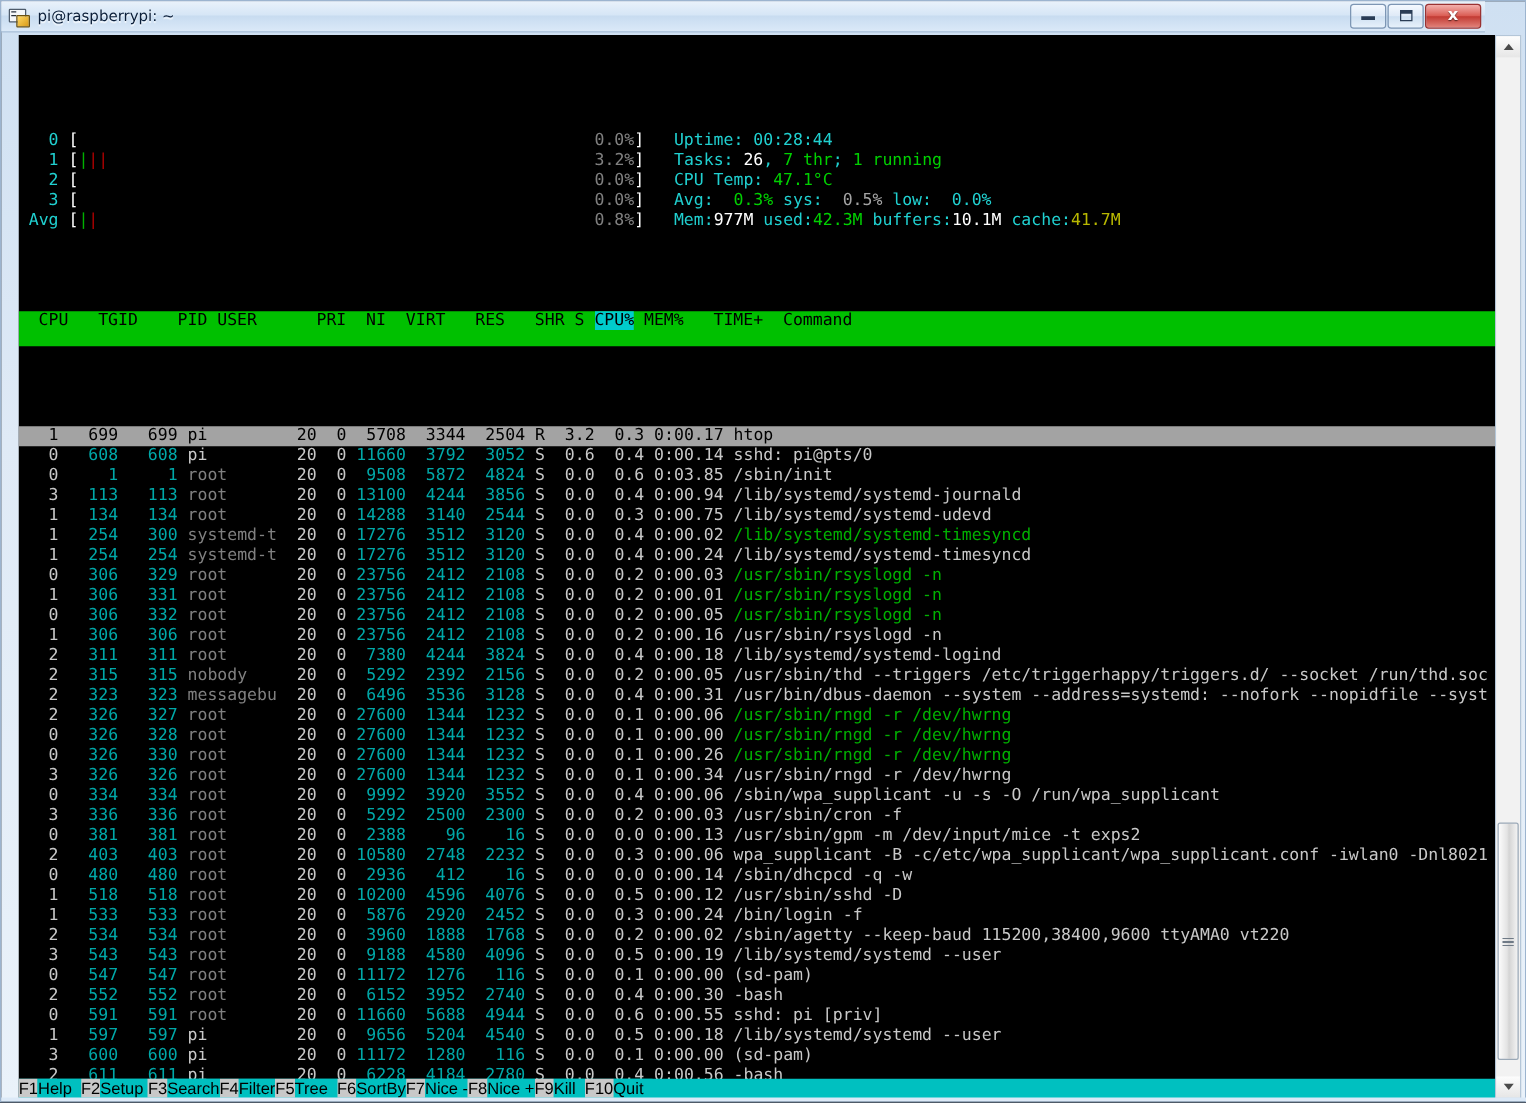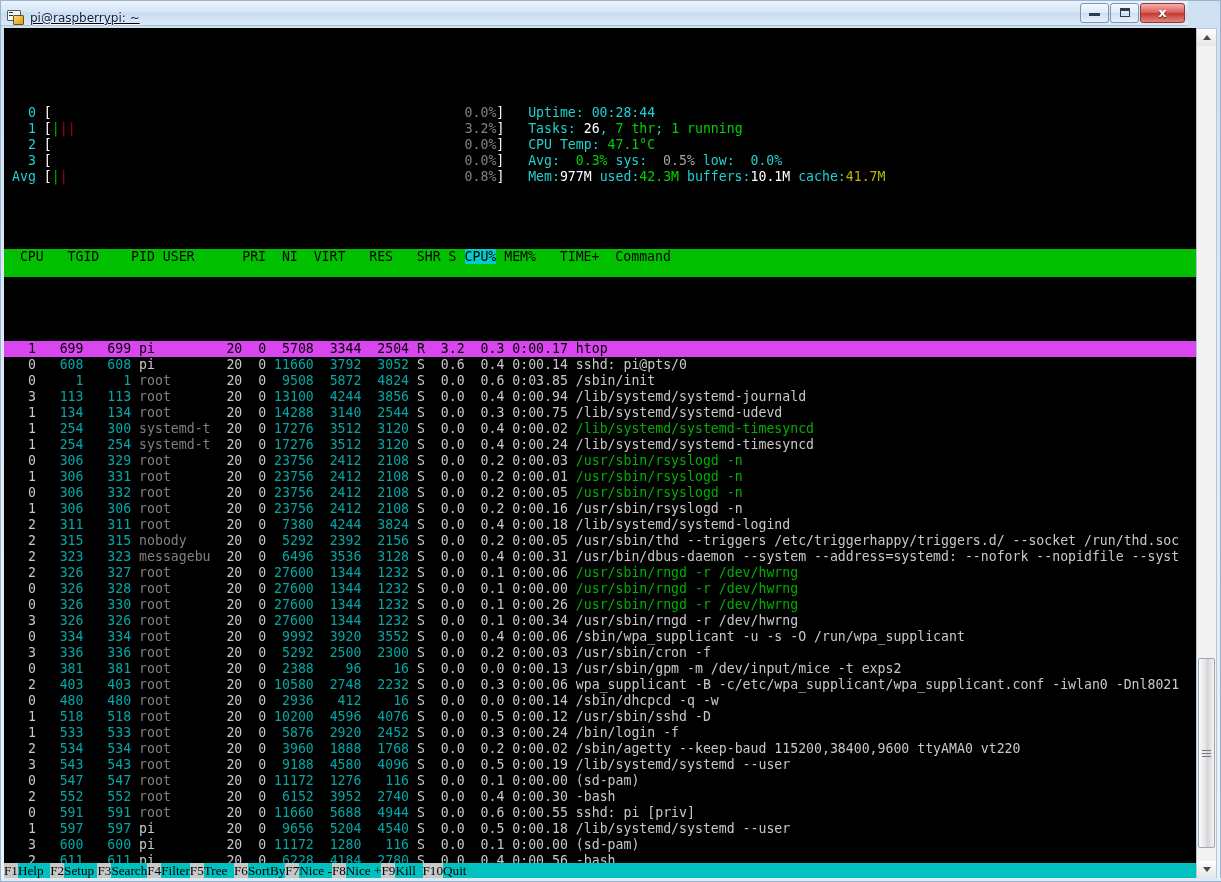--- a/index.html
+++ b/index.html
@@ -24,24 +24,23 @@
     border: 1px solid #9cb4cf;
     box-sizing: border-box;
   }
   .titlebar {
     position: absolute;
     left: 0; top: 0;
     width: 1187px;
     height: 25px;
     background: linear-gradient(to bottom, #e9f2fb 0%, #d6e6f6 45%, #c8dcf0 50%, #dbe9f8 100%);
     display: flex;
-    align-items: flex-end;
+    align-items: center;
     box-sizing: border-box;
     border-bottom: 1px solid #a9c0d8;
-    text-decoration: underline;
   }
   .title-icon {
     width: 18px; height: 18px;
     margin-left: 5px; margin-right: 6px;
     position: relative;
     flex: 0 0 auto;
   }
   .title-icon .scr {
     position: absolute;
     left: 1px; top: 3px;
@@ -113,21 +112,21 @@
     font-size: 13px;
     font-weight: bold;
     color: #fff;
     text-shadow: 0 1px 1px rgba(0,0,0,0.6);
     line-height: 1;
   }
 
   
   .terminal {
     position: absolute;
-    left: 3px; top: 27px;
+    left: 14px; top: 27px;
     width: 1193px;
     height: 851px;
     background: #000;
     overflow: hidden;
     font-family: "DejaVu Sans Mono", "Liberation Mono", monospace;
     font-size: 13.2px;
     line-height: 16px;
     white-space: pre;
     box-sizing: border-box;
   }
@@ -155,37 +154,37 @@
     background: #00c000;
     color: #000000;
     height: 28px;
     width: 1193px;
   }
   .sortcol { background: #00cccc; color: #000000; }
 
   
   .prow { height: 16px; padding-left: 8px; }
   .prow.sel {
-    background: #d946ef;
+    background: #a3a3a3;
     width: 1193px;
     padding-left: 8px;
     box-sizing: border-box;
   }
   .prow.sel span { color: #000000 !important; }
 
   
   .fnbar {
     position: absolute;
     left: 0; bottom: 0;
     width: 1193px;
     height: 16px;
     background: #00c0c0;
     color: #000000;
     white-space: pre;
-    font-family: Liberation Serif, serif;
+    font-family: Liberation Sans, sans-serif;
     font-size: 13.2px;
     line-height: 16px;
   }
   .fnkey { background: #c8c8c8; color: #000000; }
   .fnlbl { background: #00c0c0; color: #000000; }
 
   
   .scrollbar {
     position: absolute;
     right: 3px; top: 27px;

